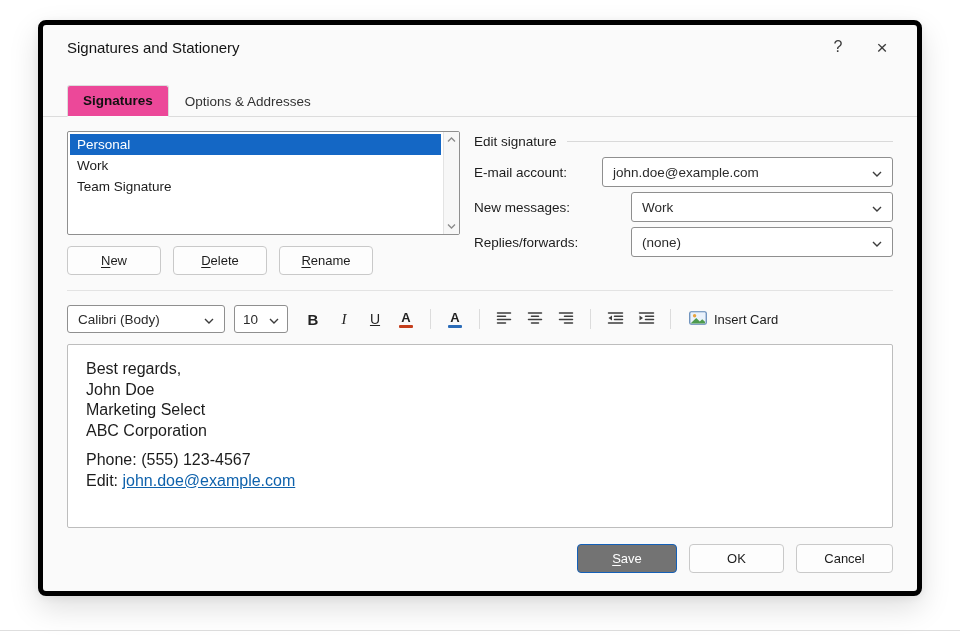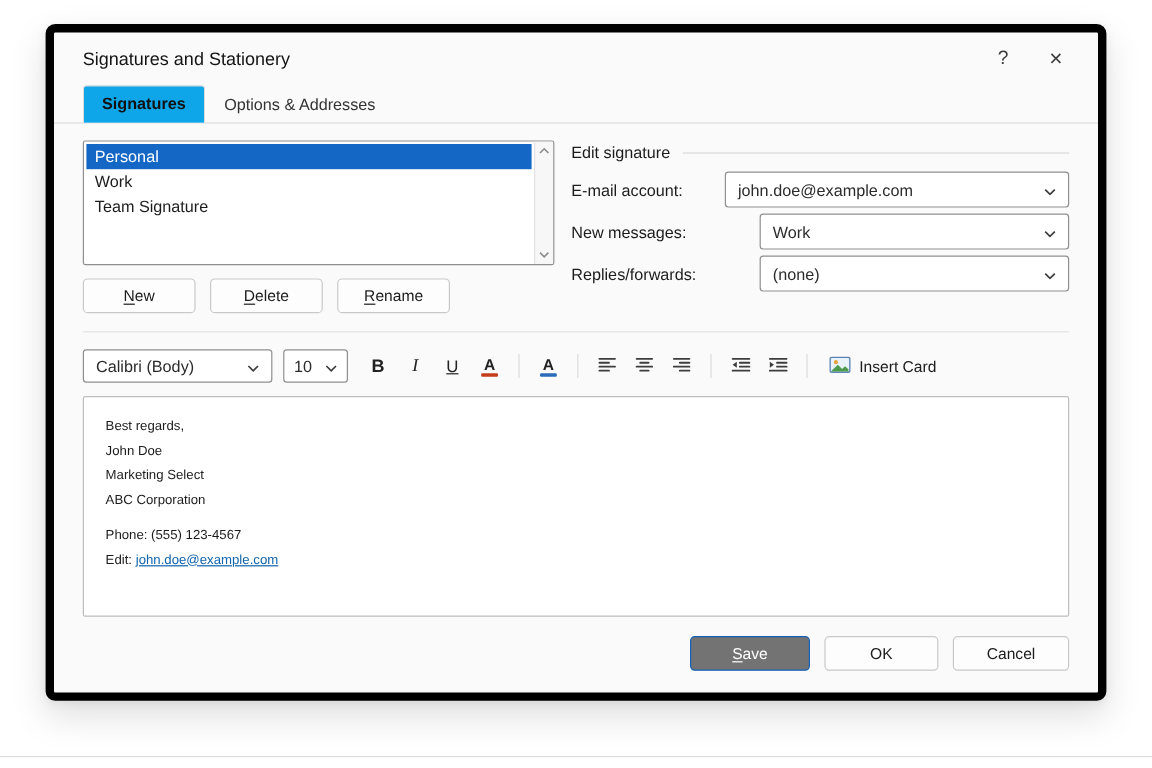--- a/index.html
+++ b/index.html
@@ -9,21 +9,21 @@
     background:#ffffff;
     color:#1f1f1f;
     -webkit-font-smoothing: antialiased;
   }
   .stage { position:relative; width:960px; height:640px; background:#fff; overflow:hidden; }
   .floor { position:absolute; left:0; right:0; bottom:9px; height:1px; background:#dedede; }
 
   .dialog {
     position:absolute; left:38px; top:20px; width:884px;
     background:#fafafa;
-    border:7px solid #000000; border-radius:8px;
+    border:5px solid #000000; border-radius:8px;
     box-shadow:0 12px 30px rgba(0,0,0,.13), 0 2px 8px rgba(0,0,0,.06);
     overflow:hidden;
   }
 
   
   .titlebar { display:flex; align-items:center; justify-content:space-between; height:44px; padding:0 18px 0 24px; }
   .title { font-size:15px; color:#141414; }
   .titlebar-actions { display:flex; align-items:center; gap:10px; }
   .tb-btn {
     width:34px; height:30px; border:none; background:transparent; cursor:pointer;
@@ -31,22 +31,23 @@
   }
   .tb-btn.close { font-size:19px; }
 
   
   .tabstrip { display:flex; align-items:flex-end; padding:0 0 0 24px; border-bottom:1px solid #dcdcdc; }
   .tab {
     padding:7px 15px 8px; font-size:13.5px; color:#333; cursor:pointer;
     border:1px solid transparent; border-bottom:none; margin-bottom:-1px; border-radius:3px 3px 0 0;
   }
   .tab.active {
-    background:#0ea5e9; border-color:#dcdcdc; font-weight:bold; color:#111;
+    background:#ec4899; border-color:#dcdcdc; font-weight:bold; color:#111;
     border-bottom:1px solid #fcfcfc;
+    margin-top:16px;
   }
 
   
   .content { padding:14px 24px 18px; }
   .top-row { display:flex; gap:14px; }
   .left-col { width:393px; }
   .right-col { flex:1; }
 
   .group-head { display:flex; align-items:center; height:20px; margin-bottom:6px; }
   .group-label { font-size:13.5px; color:#1c1c1c; white-space:nowrap; }
@@ -108,21 +109,21 @@
   .vsep { width:1px; height:20px; background:#dcdcdc; margin:0 7px; flex:none; }
   .insert-card {
     display:flex; align-items:center; gap:7px; height:28px; padding:0 8px;
     border:none; background:transparent; border-radius:3px; cursor:pointer;
     font-family:inherit; font-size:13px; color:#1c1c1c;
   }
 
   
   .editor {
     margin-top:9px; height:184px; background:#fff; border:1px solid #bdbdbd; border-radius:2px;
-    padding:14px 18px; font-size:11px; line-height:20.5px; color:#1c1c1c; overflow:hidden;
+    padding:14px 18px; font-size:16px; line-height:20.5px; color:#1c1c1c; overflow:hidden;
   }
   .editor .gap { height:9px; }
   .editor a.sig-link { color:#0f62ac; text-decoration:underline; cursor:pointer; }
 
   
   .footer { display:flex; justify-content:flex-end; gap:12px; margin-top:16px; }
   .btn.primary {
     background:#737373; border-color:#1460b8; color:#fff;
     min-width:100px;
   }

